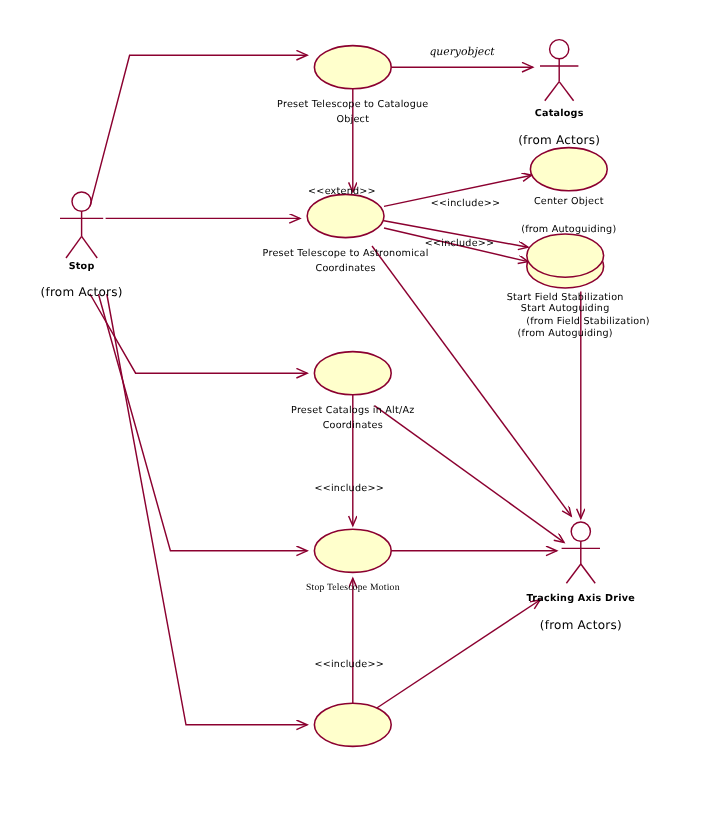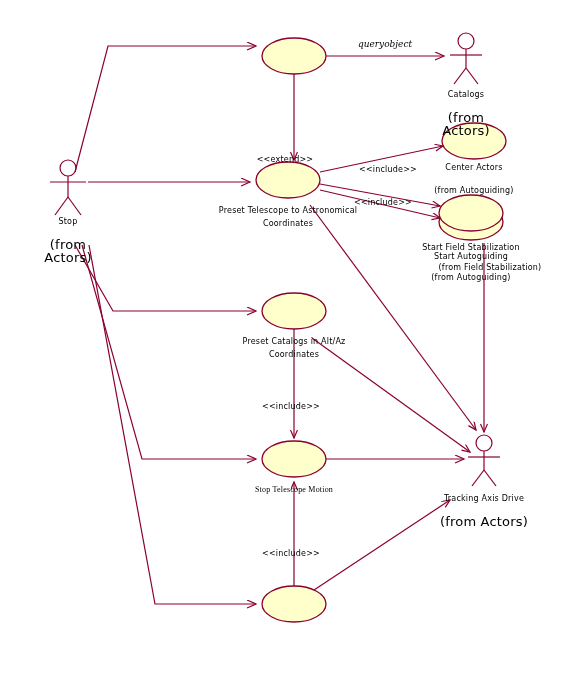--- a/index.html
+++ b/index.html
@@ -29,23 +29,24 @@
     line-height: 13px;
     pointer-events: none;
   }
   .uc-label {
     font-size: 8px;
     letter-spacing: 0.2px;
   }
   .actor-label {
     font-size: 8px;
     letter-spacing: 0.2px;
+    font-weight: bold;
   }
   .actor-sublabel {
-    font-size: 13px;
+    font-size: 10px;
     letter-spacing: 0.2px;
   }
   .stereotype {
     font-size: 8px;
     letter-spacing: 0.2px;
     margin-top: 12px;
   }
   .assoc-label {
     font-size: 9px;
     font-style: italic;
@@ -134,25 +135,27 @@
       <ellipse cx="288" cy="180" rx="32" ry="18"></ellipse>
       <ellipse cx="474" cy="141" rx="32" ry="18"></ellipse>
       <ellipse cx="471" cy="222" rx="32" ry="18"></ellipse>
       <ellipse cx="471" cy="213" rx="32" ry="18"></ellipse>
       <ellipse cx="294" cy="311" rx="32" ry="18"></ellipse>
       <ellipse cx="294" cy="459" rx="32" ry="18"></ellipse>
       <ellipse cx="294" cy="604" rx="32" ry="18"></ellipse>
     </g>
   </svg>
 
+  <div class="uc-label" style="left:214px; top:80px; width:160px;">Preset Telescope to Catalogue
+Object</div>
 
   <div class="uc-label" style="left:208px; top:204px; width:160px;">Preset Telescope to Astronomical
 Coordinates</div>
 
-  <div class="uc-label" style="left:414px; top:161px; width:120px;">Center Actors</div>
+  <div class="uc-label" style="left:414px; top:161px; width:120px;">Center Object</div>
   <div class="uc-label" style="left:414px; top:184px; width:120px;">(from Autoguiding)</div>
 
   <div class="uc-label" style="left:411px; top:241px; width:120px;">Start Field Stabilization</div>
   <div class="uc-label" style="left:430px; top:261px; width:120px;">(from Field Stabilization)</div>
 
   <div class="uc-label" style="left:411px; top:250px; width:120px;">Start Autoguiding</div>
   <div class="uc-label" style="left:411px; top:271px; width:120px;">(from Autoguiding)</div>
 
   <div class="uc-label" style="left:224px; top:335px; width:140px;">Preset Catalogs in Alt/Az
 Coordinates</div>

